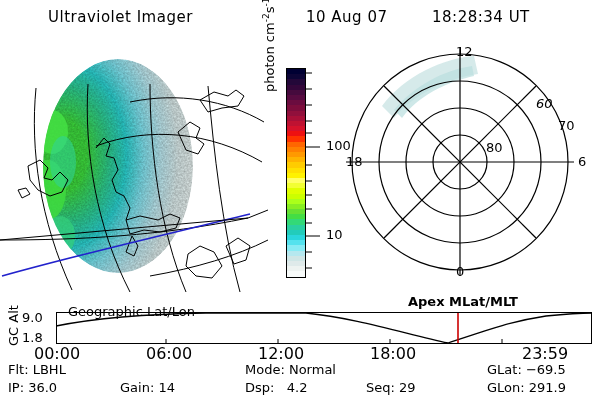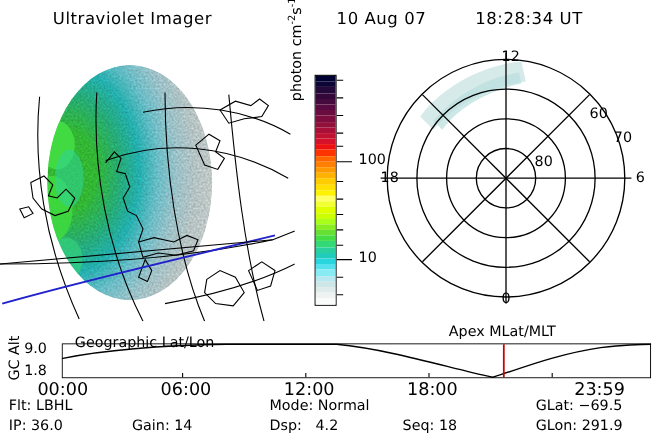--- a/index.html
+++ b/index.html
@@ -34,21 +34,21 @@
             text-align:left;}
   #cb-title sup{font-size:9px;vertical-align:super;}
 
   
   #polar-panel{position:absolute;left:332px;top:40px;width:268px;height:252px;}
 
   
   #orbit{position:absolute;left:0px;top:292px;width:600px;height:66px;}
   #orbit .txt{font-size:13px;}
   #geo-sub{left:68px;top:12px;}
-  #apex-sub{left:408px;top:2px;}
+  #apex-sub{left:408px;top:2px;font-weight:bold;}
   #gcalt-rot{position:absolute;left:6px;top:54px;font-size:13px;white-space:pre;
              transform:rotate(-90deg);transform-origin:0 0;}
   #tick-90{left:22px;top:18px;font-size:13px;}
   #tick-18{left:22px;top:38px;font-size:13px;}
   .tlab{position:absolute;font-size:16px;white-space:pre;top:52px;}
 
   
   #status{position:absolute;left:0px;top:362px;width:600px;height:38px;}
   .st{position:absolute;font-size:13px;white-space:pre;}
   .r1{top:0px;} .r2{top:18px;}
@@ -234,21 +234,21 @@
       </g>
     </svg>
 
     
     <div class="txt" style="left:124px;top:4px;font-size:13px;">12</div>
     <div class="txt" style="left:246px;top:114px;font-size:13px;">6</div>
     <div class="txt" style="left:124px;top:224px;font-size:13px;">0</div>
     <div class="txt" style="left:14px;top:114px;font-size:13px;">18</div>
 
     
-    <div class="txt" style="left:204px;top:56px;font-size:13px;">60</div>
+    <div class="txt" style="left:204px;top:56px;font-size:13px;font-style:italic;">60</div>
     <div class="txt" style="left:184px;top:78px;font-size:13px;margin-left:42px;">70</div>
     <div class="txt" style="left:154px;top:100px;font-size:13px;">80</div>
   </div>
 
   <div id="orbit">
     <div class="txt" id="geo-sub">Geographic Lat/Lon</div>
     <div class="txt" id="apex-sub">Apex MLat/MLT</div>
 
     <div id="gcalt-rot">GC Alt</div>
     <div class="txt" id="tick-90">9.0</div>
@@ -276,19 +276,19 @@
 
   <div id="status">
     <div class="st r1 c1">Flt: LBHL</div>
     <div class="st r2 c1">IP: 36.0</div>
 
     <div class="st r2 c2">Gain: 14</div>
 
     <div class="st r1 c3">Mode: Normal</div>
     <div class="st r2 c3">Dsp:   4.2</div>
 
-    <div class="st r2 c4">Seq: 18</div>
+    <div class="st r2 c4">Seq: 29</div>
 
     <div class="st r1 c5">GLat: −69.5</div>
     <div class="st r2 c5">GLon: 291.9</div>
   </div>
 
 </div>
 
 </body></html>

